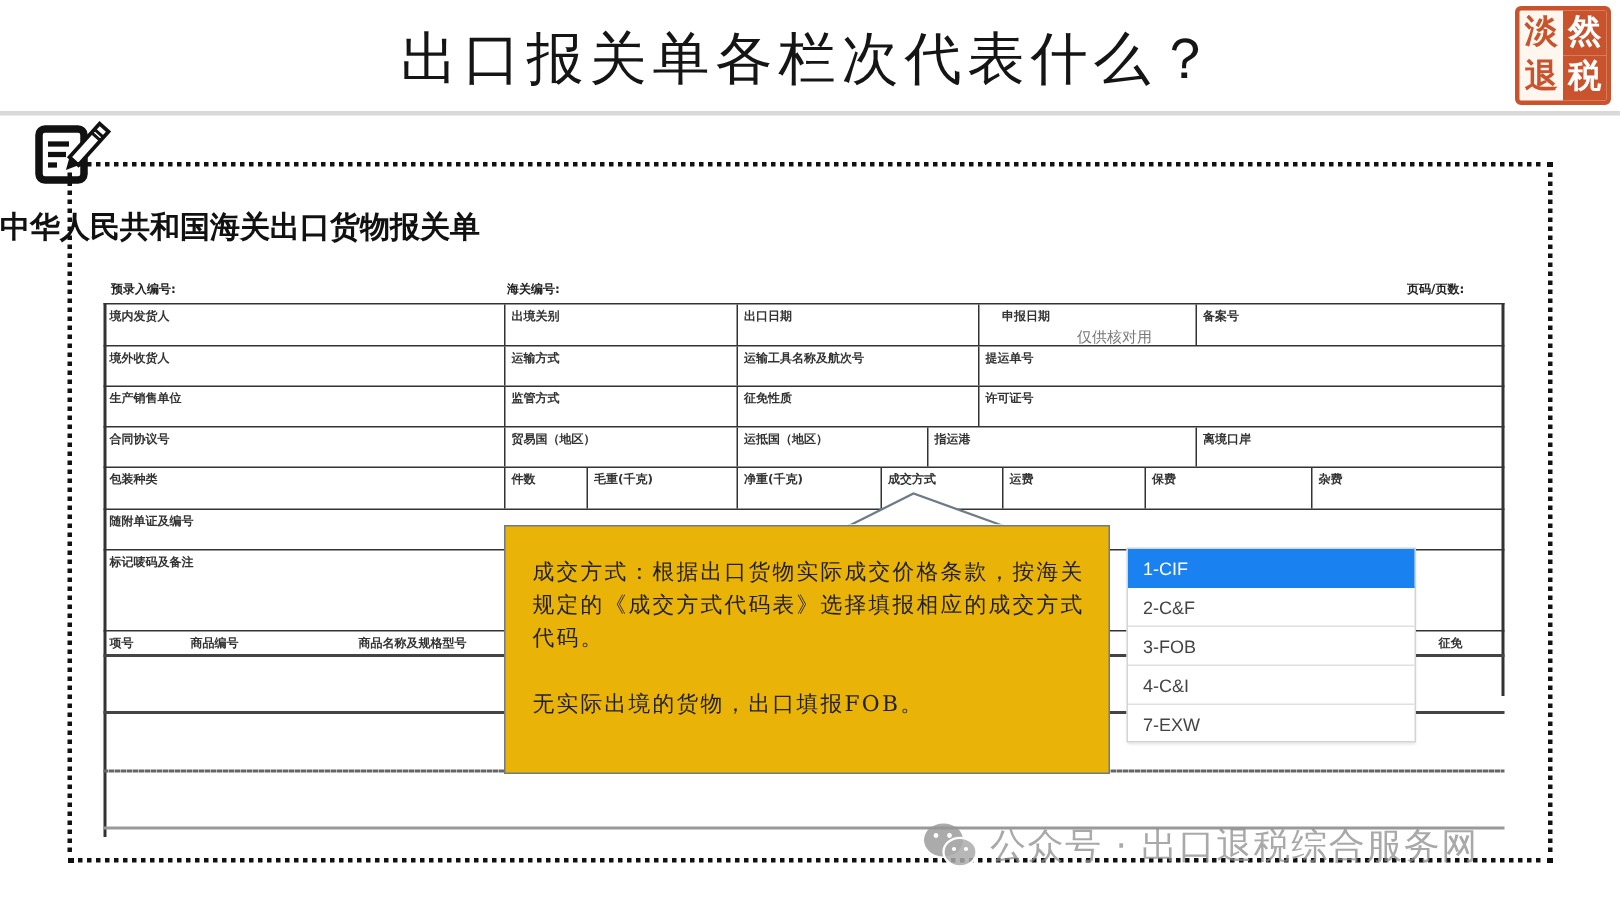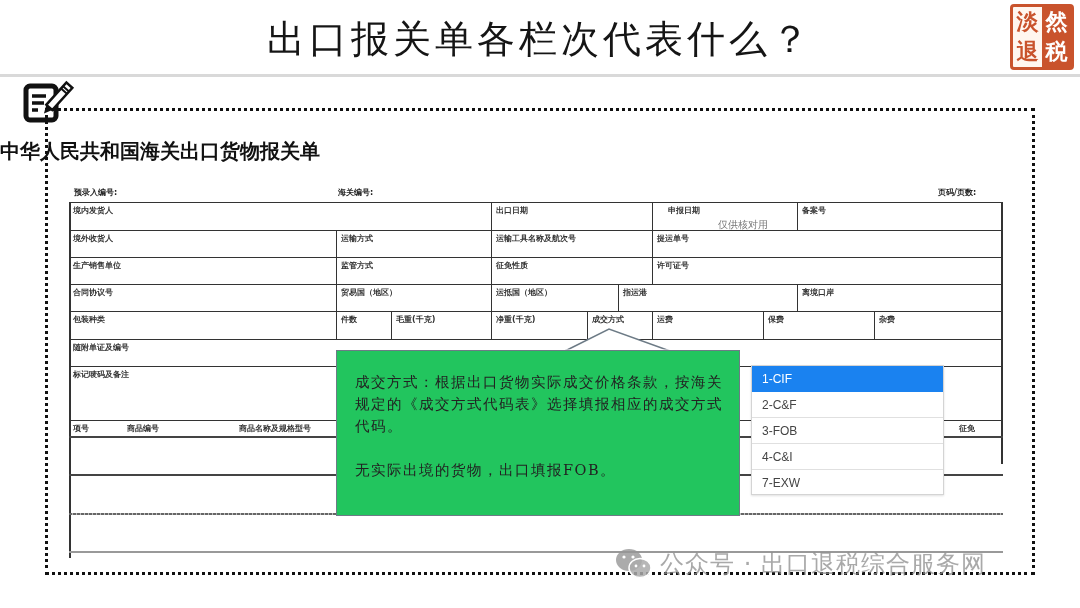--- a/index.html
+++ b/index.html
@@ -50,21 +50,21 @@
     font-family: "DejaVu Sans", sans-serif; font-size: 8px; font-weight: bold; color: #333;
   }
   .cell.first { border-left: none; }
   .outer-left { position: absolute; left: 69px; top: 202px; width: 2px; height: 356px; background: #333; }
   .outer-right { position: absolute; left: 1001px; top: 202px; width: 2px; height: 262px; background: #333; }
   .hline { position: absolute; height: 1.5px; background: #444; }
   .hline.dash { background: repeating-linear-gradient(90deg,#666 0 3px,#bbb 3px 4px); height: 2px; }
 
   .callout {
     position: absolute; left: 336px; top: 350px; width: 404px; height: 166px;
-    border: 1.5px solid #6d7b86; background: #22c55e;
+    border: 1.5px solid #6d7b86; background: #eab308;
     padding: 20px 14px 0 18px;
     font-family: "DejaVu Serif", "Liberation Serif", serif; font-size: 14.5px; line-height: 22px; color: #222;
     letter-spacing: 1.5px;
   }
   .callout p + p { margin-top: 22px; }
   .callout-pointer { position: absolute; left: 0; top: 0; width: 1080px; height: 608px; pointer-events: none; }
 
   .dropdown {
     position: absolute; left: 751px; top: 365px; width: 193px; height: 130px;
     background: #fff; border: 1px solid #d4d4d4; box-shadow: 0 1px 2px rgba(0,0,0,0.12);
@@ -117,20 +117,21 @@
 <div class="meta light" style="left:718px;margin-top:32px;">仅供核对用</div>
 <div class="meta" style="left:938px;">页码/页数:</div>
 
 <div class="outer-left"></div>
 <div class="outer-right"></div>
 
 <div class="form-grid">
 
   <div class="row" style="top:0; height:28px;">
     <div class="cell first" style="left:0; width:267px;">境内发货人</div>
+    <div class="cell" style="left:267px; width:155px;">出境关别</div>
     <div class="cell" style="left:422px; width:161px;">出口日期</div>
     <div class="cell" style="left:583px; width:145px;padding-left:15px;">申报日期</div>
     <div class="cell" style="left:728px; width:206px;">备案号</div>
   </div>
 
   <div class="row" style="top:28px; height:27px;">
     <div class="cell first" style="left:0; width:267px;">境外收货人</div>
     <div class="cell" style="left:267px; width:155px;">运输方式</div>
     <div class="cell" style="left:422px; width:161px;">运输工具名称及航次号</div>
     <div class="cell" style="left:583px; width:351px;">提运单号</div>
@@ -150,21 +151,21 @@
     <div class="cell" style="left:549px; width:145px;">指运港</div>
     <div class="cell" style="left:728px; width:206px;">离境口岸</div>
   </div>
 
   <div class="row" style="top:109px; height:28px;">
     <div class="cell first" style="left:0; width:267px;">包装种类</div>
     <div class="cell" style="left:267px; width:55px;">件数</div>
     <div class="cell" style="left:322px; width:100px;">毛重(千克)</div>
     <div class="cell" style="left:422px; width:96px;">净重(千克)</div>
     <div class="cell" style="left:518px; width:65px;">成交方式</div>
-    <div class="cell" style="left:583px; width:111px;">运费</div>
+    <div class="cell" style="left:599px; width:111px;">运费</div>
     <div class="cell" style="left:694px; width:111px;">保费</div>
     <div class="cell" style="left:805px; width:129px;">杂费</div>
   </div>
 
   <div class="row" style="top:137px; height:27px;">
     <div class="cell first" style="left:0; width:934px;">随附单证及编号</div>
   </div>
 
   <div class="row" style="top:164px; height:54px;">
     <div class="cell first" style="left:0; width:934px;">标记唛码及备注</div>

